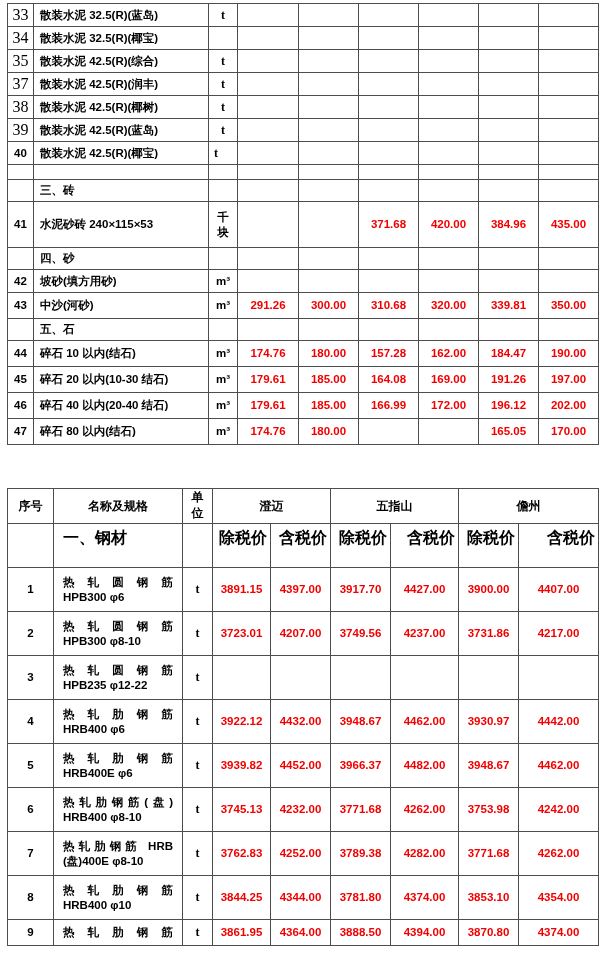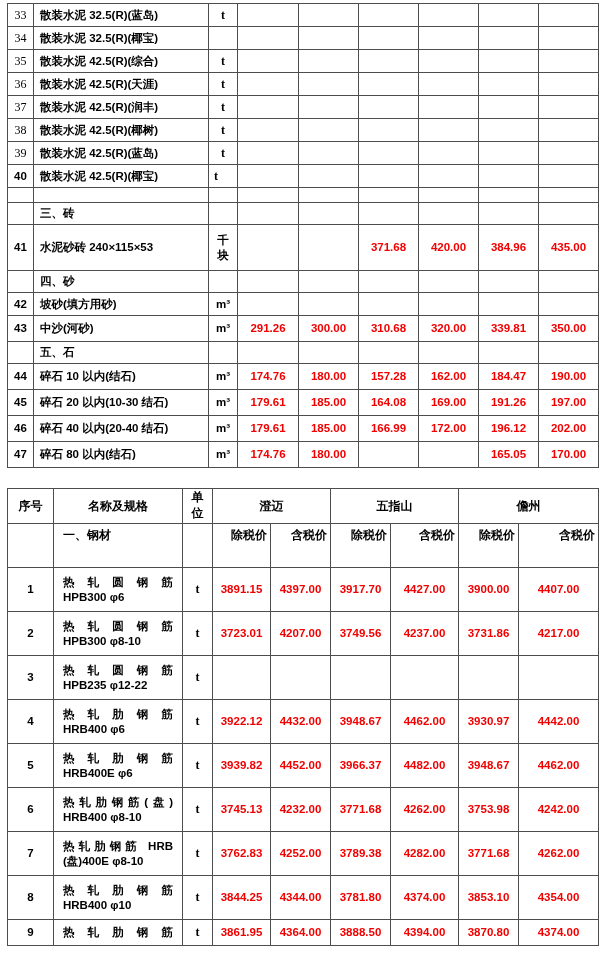--- a/index.html
+++ b/index.html
@@ -15,29 +15,29 @@
   .t1 tr.spacer{height:15px;}
   .t1 tr.section{height:22px;}
   .t1 tr.tall{height:46px;}
   .t1 tr.h26{height:26px;}
   
   .t2{left:7px;top:488px;width:591px;}
   .t2 tr{height:44px;}
   .t2 tr.hr1{height:35px;}
   .t2 tr.cut{height:26px;}
   .t2 td.city{font-size:12.5px;text-align:center;}
-  .t2 tr.hr2 td{vertical-align:top;padding-top:4px;font-size:12px;}
+  .t2 tr.hr2 td{vertical-align:top;padding-top:4px;font-size:16px;}
   .t2 tr.hr1 td{font-size:12px;}
   .t2 .hseq,.t2 .hname,.t2 .hunit{text-align:center;}
   .t2 .hunit{line-height:1.3;}
   .t2 .hsub{text-align:right;}
   .t2 .hsec{text-align:left;padding-left:9px;}
   
   .num{text-align:center;}
-  .num.ns{font-family:"Liberation Serif","DejaVu Serif",serif;font-weight:normal;font-size:12px;}
+  .num.ns{font-family:"Liberation Serif","DejaVu Serif",serif;font-weight:normal;font-size:16px;}
   .num.nb{font-weight:bold;margin-top:36px;}
   .name{text-align:left;padding-left:6px;padding-right:4px;}
   .t2 .name{padding-left:9px;padding-right:9px;}
   .t2 .name .l1{text-align-last:justify;}
   .t2 .name .l2{text-align:left;}
   .unit{text-align:center;line-height:1.25;}
   .unit.ut{font-family:"Liberation Serif","DejaVu Serif",serif;font-size:12px;}
   .unit.uleft{text-align:left;padding-left:5px;}
   .price{color:#f20000;text-align:center;}
 </style>
@@ -77,31 +77,20 @@
           <td class="price"></td>
           <td class="price"></td>
           <td class="price"></td>
           <td class="price"></td>
           <td class="price"></td>
           <td class="price"></td>
         </tr>
         <tr>
           <td class="num ns">35</td>
           <td class="name">散装水泥 42.5(R)(综合)</td>
-          <td class="unit ut">t</td>
-          <td class="price"></td>
-          <td class="price"></td>
-          <td class="price"></td>
-          <td class="price"></td>
-          <td class="price"></td>
-          <td class="price"></td>
-        </tr>
-        <tr>
-          <td class="num ns">36</td>
-          <td class="name">散装水泥 42.5(R)(天涯)</td>
           <td class="unit ut">t</td>
           <td class="price"></td>
           <td class="price"></td>
           <td class="price"></td>
           <td class="price"></td>
           <td class="price"></td>
           <td class="price"></td>
         </tr>
         <tr>
           <td class="num ns">37</td>

